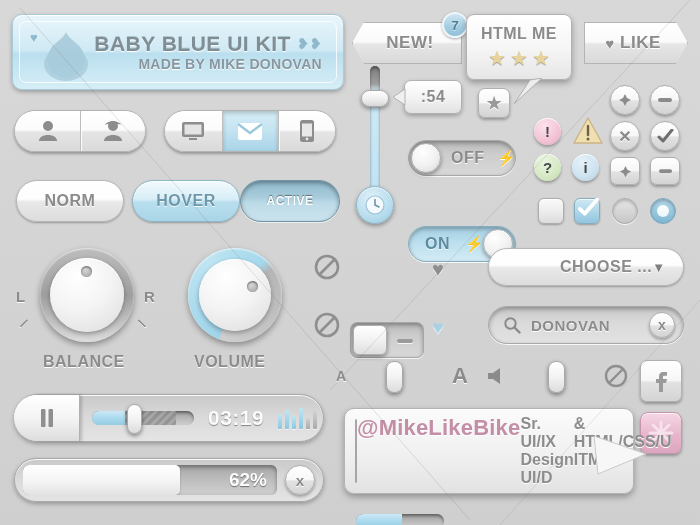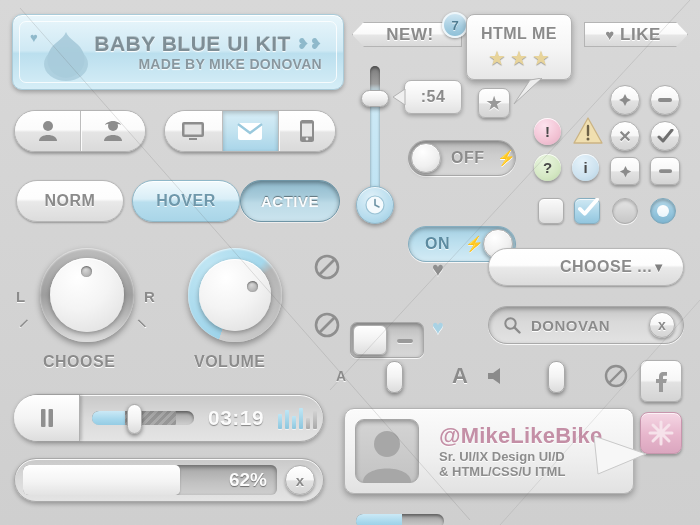--- a/index.html
+++ b/index.html
@@ -67,21 +67,21 @@
   .pill { border-radius: 999px; display:flex; align-items:center; justify-content:center; }
   .seg { display:flex; border-radius: 999px; overflow:hidden; border:1px solid #b4b4b4;
          box-shadow: inset 0 1px 0 rgba(255,255,255,.95), 0 2px 3px rgba(0,0,0,.3);}
   .seg > div { display:flex; align-items:center; justify-content:center;
                background: linear-gradient(180deg,#ffffff 0%,#fbfbfb 47%,#e5e5e5 53%,#dadada 100%); }
   .seg > div + div { border-left:1px solid #bdbdbd; box-shadow: inset 1px 0 0 rgba(255,255,255,.9); }
   .seg > div.active { background: linear-gradient(180deg,#d8eef7 0%,#c3e3f0 50%,#a9d5e9 100%); box-shadow: inset 0 2px 4px rgba(0,0,0,.22);}
 
   
   .tag {
-    height: 25px; display:flex; align-items:center; justify-content:center;
+    height: 42px; display:flex; align-items:center; justify-content:center;
     background: linear-gradient(180deg,#ffffff 0%,#fafafa 47%,#e6e6e6 53%,#d9d9d9 100%);
     border:1px solid #b4b4b4;
     box-shadow: inset 0 1px 0 rgba(255,255,255,.95), 0 2px 3px rgba(0,0,0,.28);
   }
   .tag-l { clip-path: polygon(12px 0,100% 0,100% 100%,12px 100%,0 50%); padding-left:14px; padding-right:8px;}
   .tag-r { clip-path: polygon(0 0,calc(100% - 12px) 0,100% 50%,calc(100% - 12px) 100%,0 100%); padding-left:10px; padding-right:16px;}
 
   .badge {
     width:26px;height:26px;border-radius:50%;
     background: linear-gradient(180deg,#cfe6f2 0%,#a8cfe2 55%,#8fc0d8 100%);
@@ -185,21 +185,21 @@
     border:1px solid #b3b3b3;
     box-shadow: inset 0 1px 0 #fff, 0 3px 6px rgba(0,0,0,.3);
   }
   .avatar {
     border-radius:9px;
     background: linear-gradient(180deg,#d4d4d4 0%,#c3c3c3 100%);
     border:1px solid #a6a6a6; box-shadow: inset 0 2px 4px rgba(0,0,0,.3);
     display:flex;align-items:flex-end;justify-content:center; overflow:hidden;
   }
   .handle-name { font-size:22px; font-weight:bold; color:#c48fa6; text-shadow:0 1px 1px #fff; letter-spacing:.2px;}
-  .role-line { font-size:13px; font-weight:bold; color:#8d8d8d; text-shadow:0 1px 0 #fff; }
+  .role-line { font-size:16px; font-weight:bold; color:#8d8d8d; text-shadow:0 1px 0 #fff; }
 
   
   .wm { position:absolute; pointer-events:none; opacity:.45; }
 </style>
 </head>
 <body>
 
 <div class="stage">
 
   <div class="abs" id="banner">
@@ -281,21 +281,21 @@
     </div>
   </div>
 
   <div class="abs pill glossy-blue" style="left:132px;top:180px;width:108px;height:42px">
     <span class="emboss-txt-blue" style="font-size:16px">HOVER</span>
   </div>
   <div class="abs pill glossy" style="left:16px;top:180px;width:108px;height:42px">
     <span class="emboss-txt" style="font-size:16px">NORM</span>
   </div>
   <div class="abs pill glossy-blue-dark" style="left:240px;top:180px;width:100px;height:42px">
-    <span class="emboss-txt-white" style="font-size:15px">ACTIVE</span>
+    <span class="emboss-txt-white" style="font-size:12px">ACTIVE</span>
   </div>
 
   <div class="abs" style="left:364px;top:66px;width:22px;height:150px">
     <div class="abs" style="left:6px;top:0;width:10px;height:128px;border-radius:6px;
       background:linear-gradient(180deg,#7b7b7b 0%,#9e9e9e 14%,#cfeaf6 20%,#bfe3f3 100%);
       box-shadow: inset 0 2px 3px rgba(0,0,0,.4);"></div>
     <div class="abs" style="left:-3px;top:24px;width:28px;height:17px;border-radius:9px;
       background:linear-gradient(180deg,#ffffff,#efefef 55%,#d6d6d6);border:1px solid #a8a8a8;
       box-shadow:0 2px 4px rgba(0,0,0,.4), inset 0 1px 0 #fff;"></div>
     <div class="abs" style="left:-8px;top:120px;width:38px;height:38px;border-radius:50%;
@@ -400,21 +400,21 @@
   <div class="abs" style="left:40px;top:248px">
     <div class="knob-ring" style="width:94px;height:94px">
       <div class="knob-face" style="width:74px;height:74px">
         <div class="knob-dot" style="left:31px;top:8px"></div>
       </div>
     </div>
     <span class="emboss-txt" style="position:absolute;left:-24px;top:40px;font-size:15px">L</span>
     <span class="emboss-txt" style="position:absolute;left:104px;top:40px;font-size:15px">R</span>
     <span class="emboss-txt" style="position:absolute;left:-18px;top:68px;font-size:13px;transform:rotate(35deg)">/</span>
     <span class="emboss-txt" style="position:absolute;left:100px;top:68px;font-size:13px;transform:rotate(-35deg)">\</span>
-    <span class="emboss-txt" style="position:absolute;left:3px;top:105px;font-size:16px">CHOOSE</span>
+    <span class="emboss-txt" style="position:absolute;left:3px;top:105px;font-size:16px">BALANCE</span>
   </div>
 
   <div class="abs" style="left:188px;top:248px">
     <div class="knob-ring blue" style="width:94px;height:94px">
       <div class="knob-face" style="width:72px;height:72px">
         <div class="knob-dot" style="left:48px;top:22px"></div>
       </div>
     </div>
     <span class="emboss-txt" style="position:absolute;left:6px;top:105px;font-size:16px">VOLUME</span>
   </div>
@@ -527,21 +527,21 @@
     </div>
   </div>
 
   <div class="abs" id="profile" style="left:344px;top:408px;width:290px;height:86px;display:flex;align-items:center;padding:10px">
     <div class="avatar" style="width:64px;height:64px">
       <svg width="54" height="56" viewBox="0 0 54 56">
         <circle cx="27" cy="18" r="13" fill="#a7a7a7"></circle>
         <path d="M3 56 C3 38 51 38 51 56 Z" fill="#a7a7a7"></path>
       </svg>
     </div>
-    <div style="margin-left:20px;display:flex;flex-direction:column;justify-content:center">
+    <div style="margin-left:0;display:flex;flex-direction:row;justify-content:center">
       <span class="handle-name">@MikeLikeBike</span>
       <span class="role-line">Sr. UI/IX Design UI/D</span>
       <span class="role-line">&amp; HTML/CSS/U ITML</span>
     </div>
   </div>
   <svg class="abs" style="left:592px;top:430px" width="56" height="48">
     <path d="M2 6 L54 24 L6 44 Z" fill="#f7f7f7" stroke="#c9c9c9" stroke-width="1"></path>
   </svg>
 
   <svg class="wm" style="left:0;top:0" width="700" height="525">

